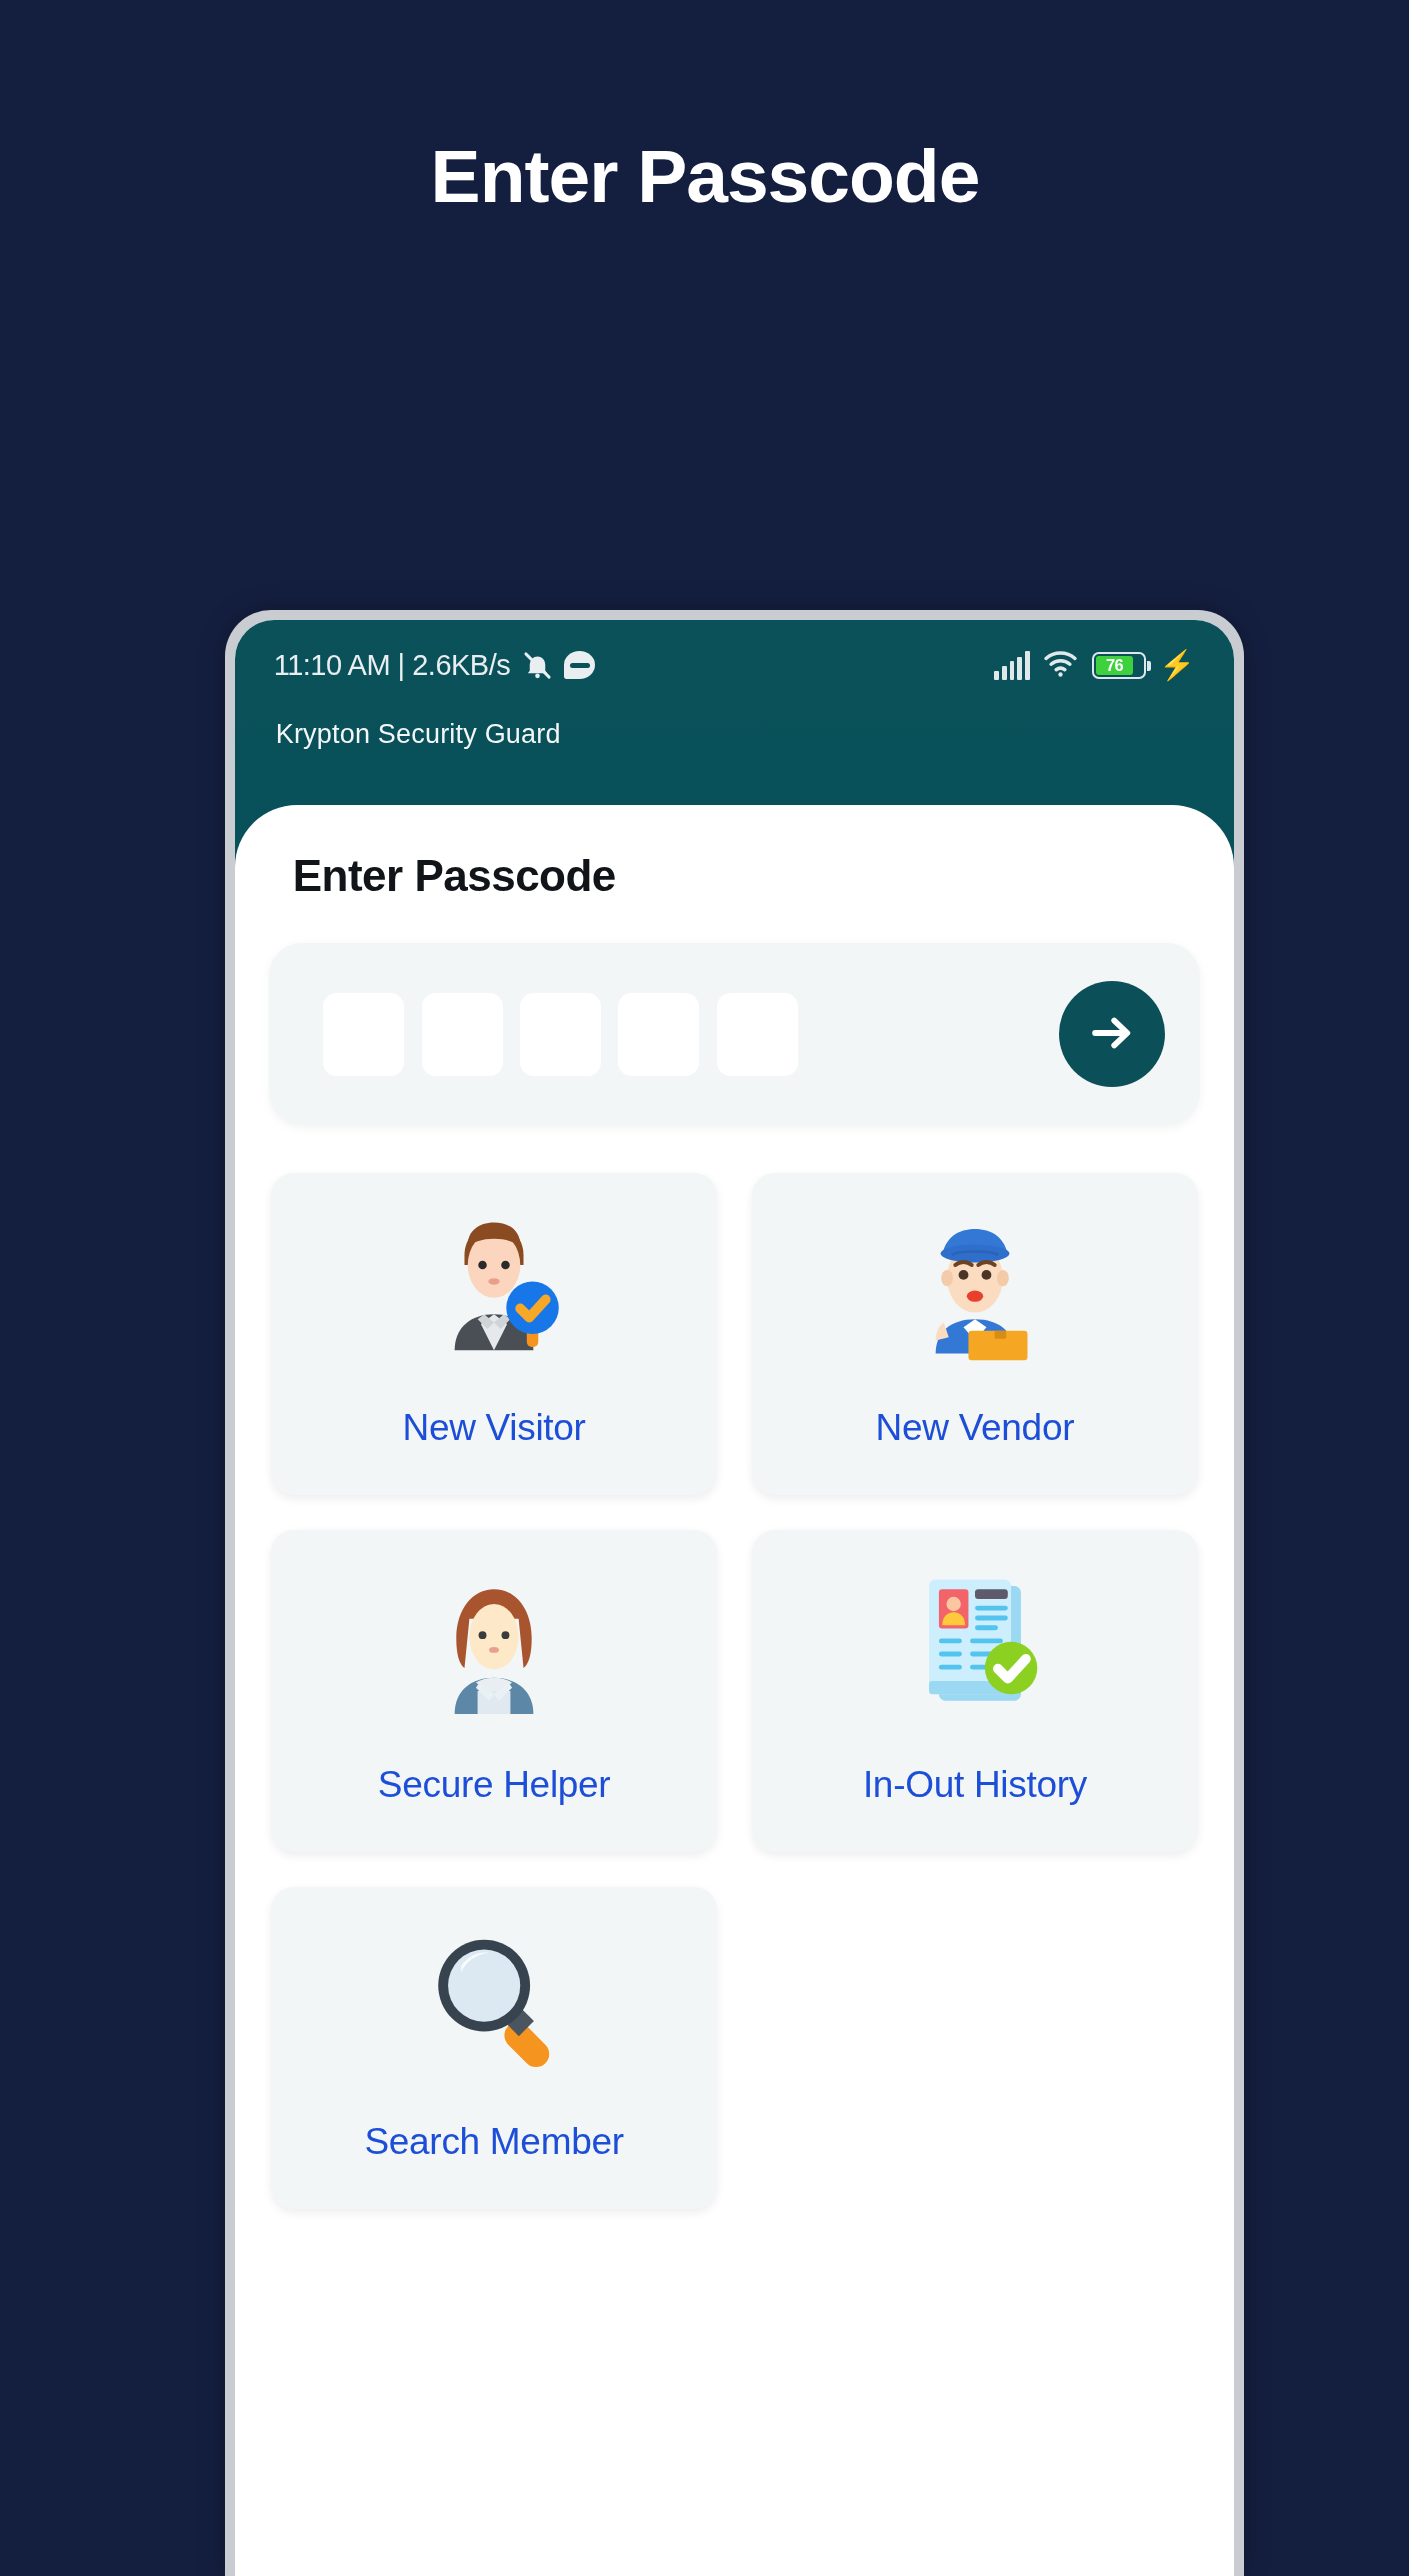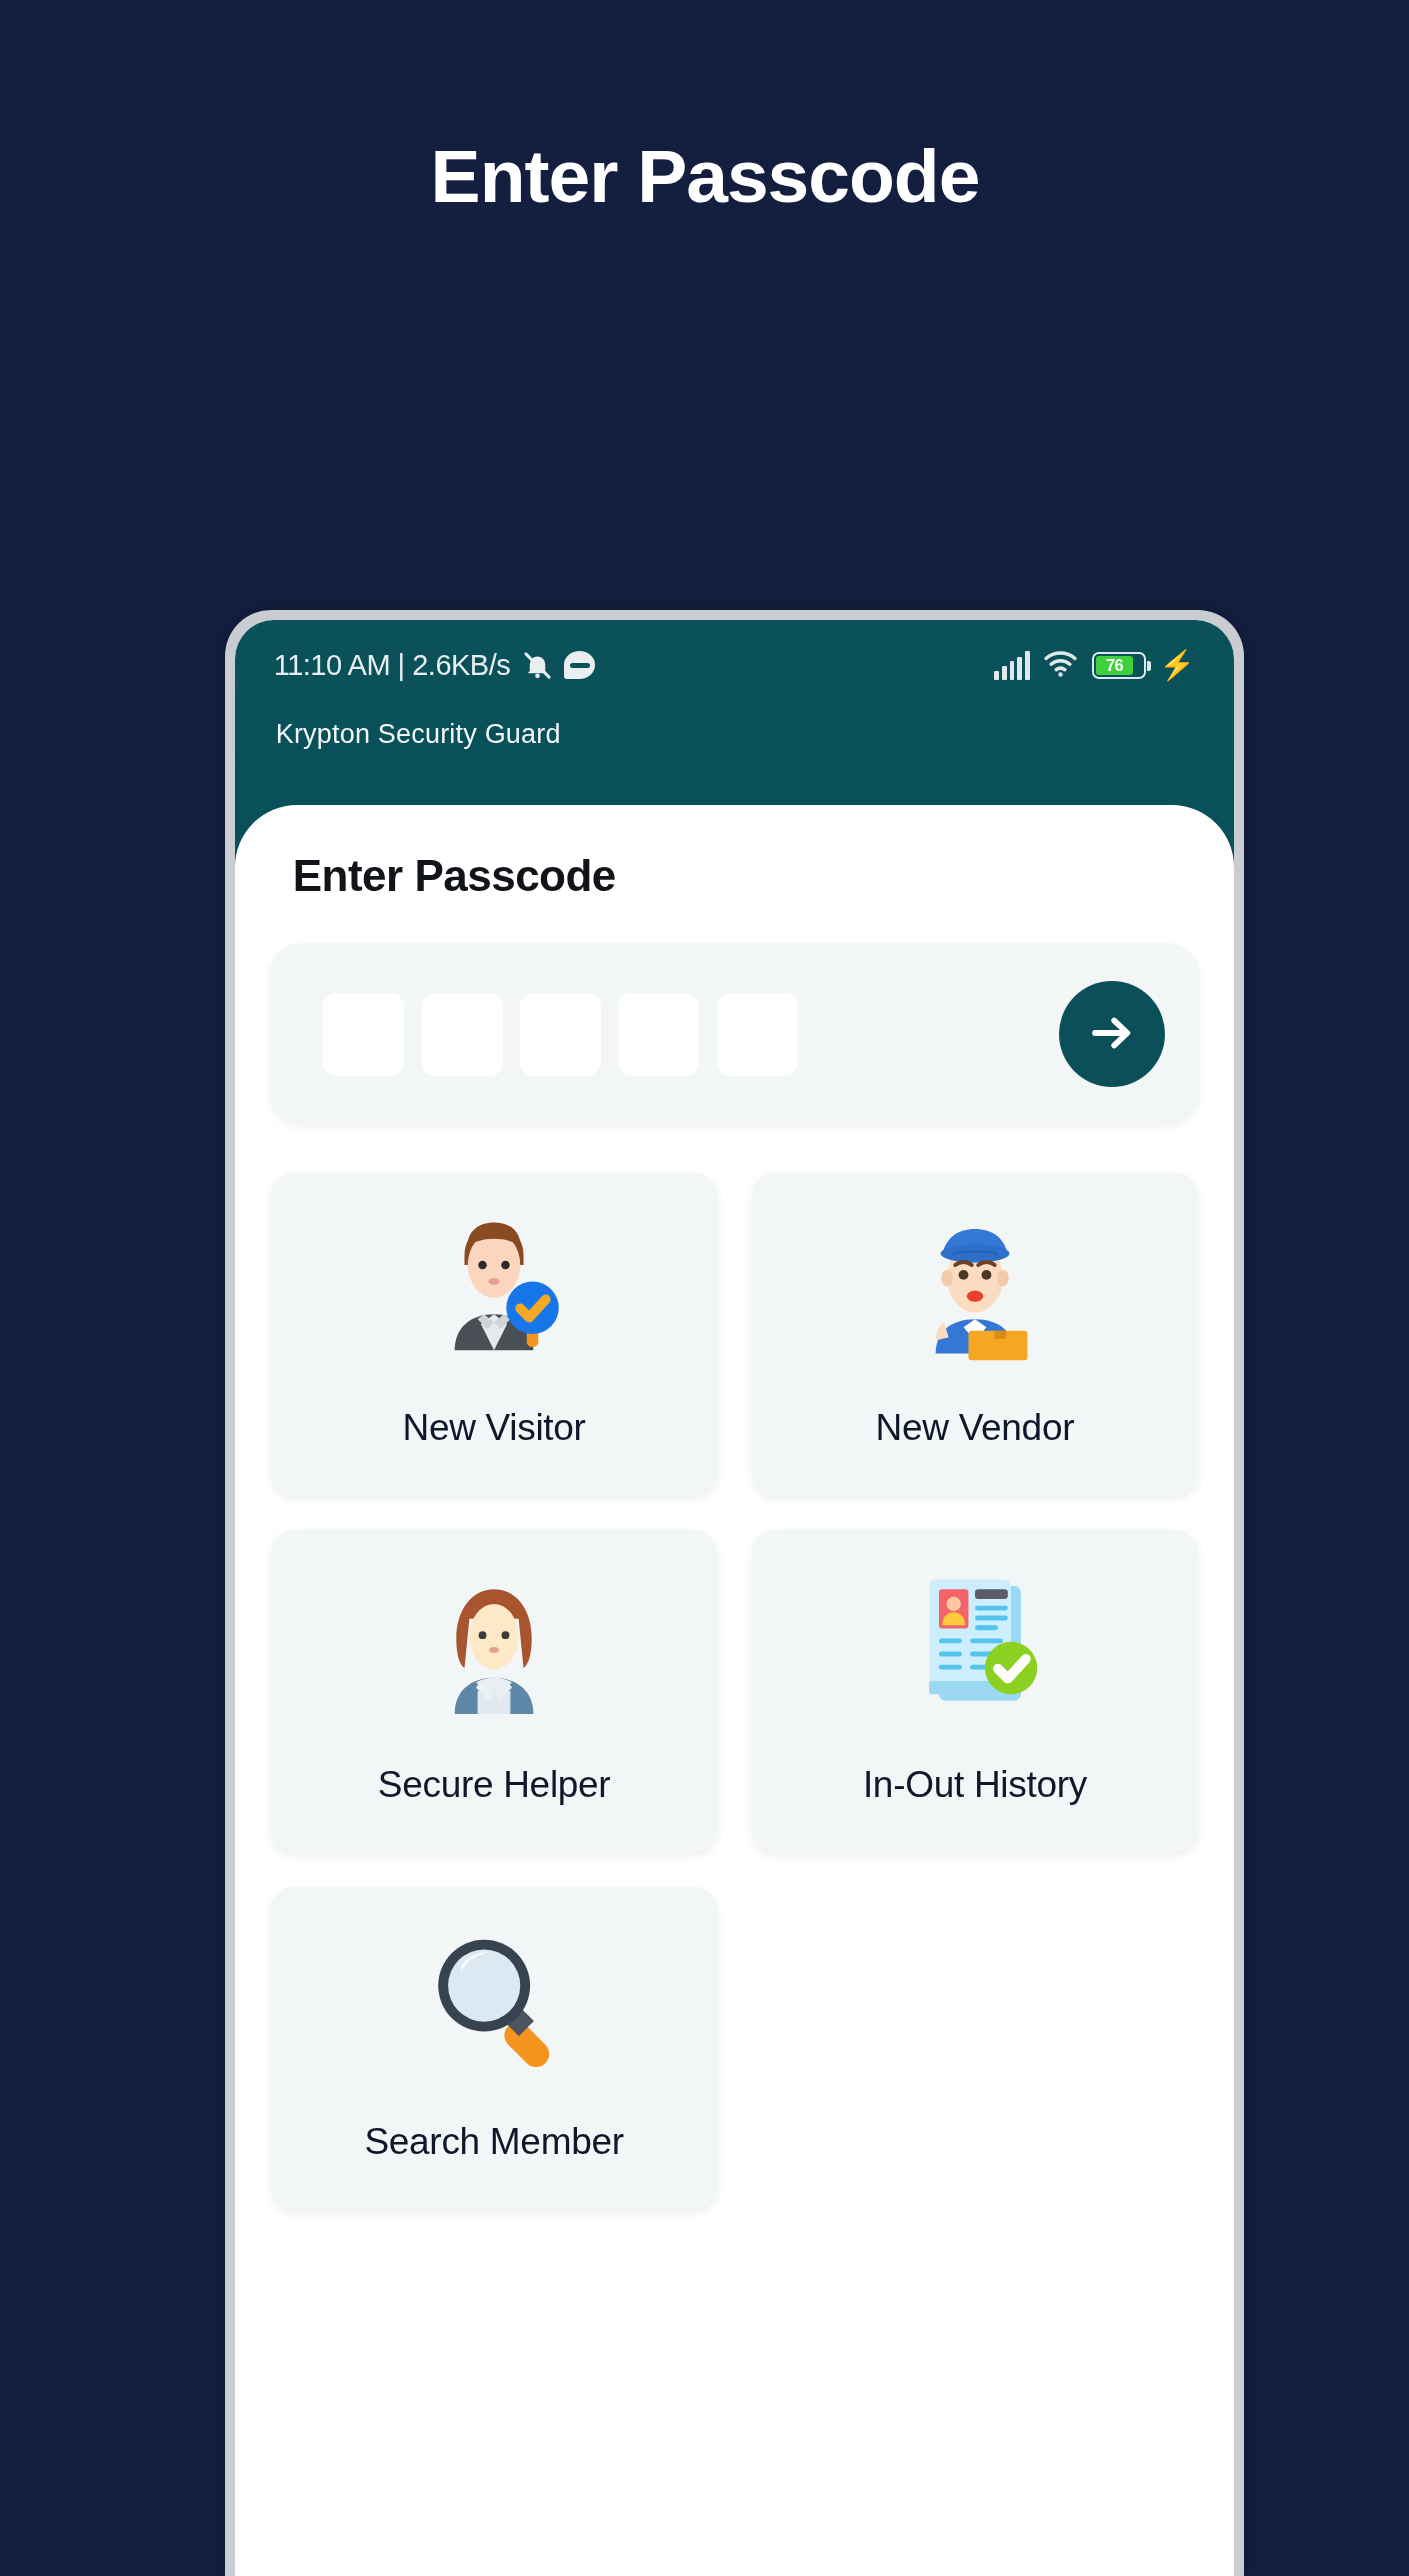--- a/index.html
+++ b/index.html
@@ -232,21 +232,21 @@
     width: 183px;
     height: 180px;
     display: flex;
     align-items: center;
     justify-content: center;
   }
   .tile-label {
     margin-top: 29px;
     font-size: 37px;
     font-weight: 500;
-    color: #0f172a;
+    color: #1d4ed8;
     letter-spacing: -0.3px;
     text-align: center;
   }
 </style>
 </head>
 <body>
 
 <div class="promo">
   <div class="promo-title">Enter Passcode</div>
 </div>

